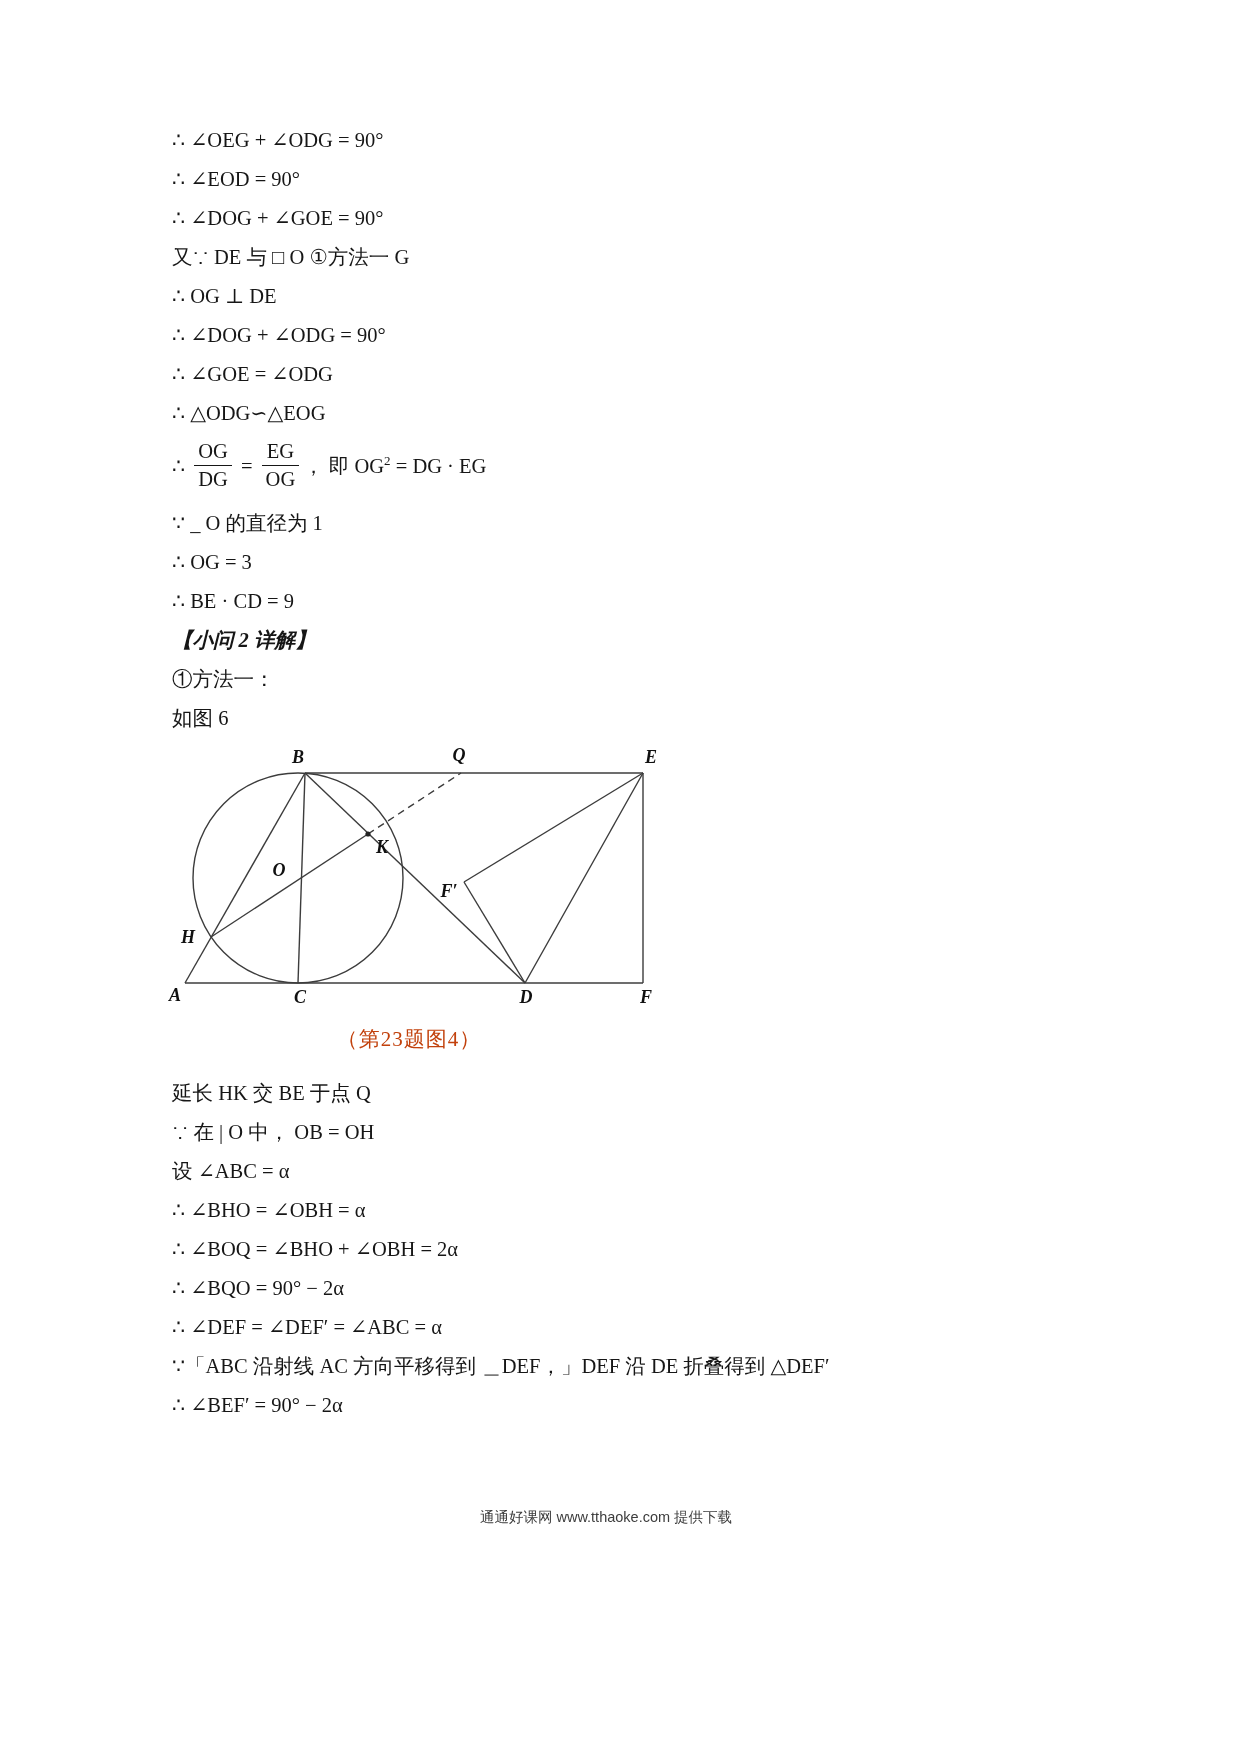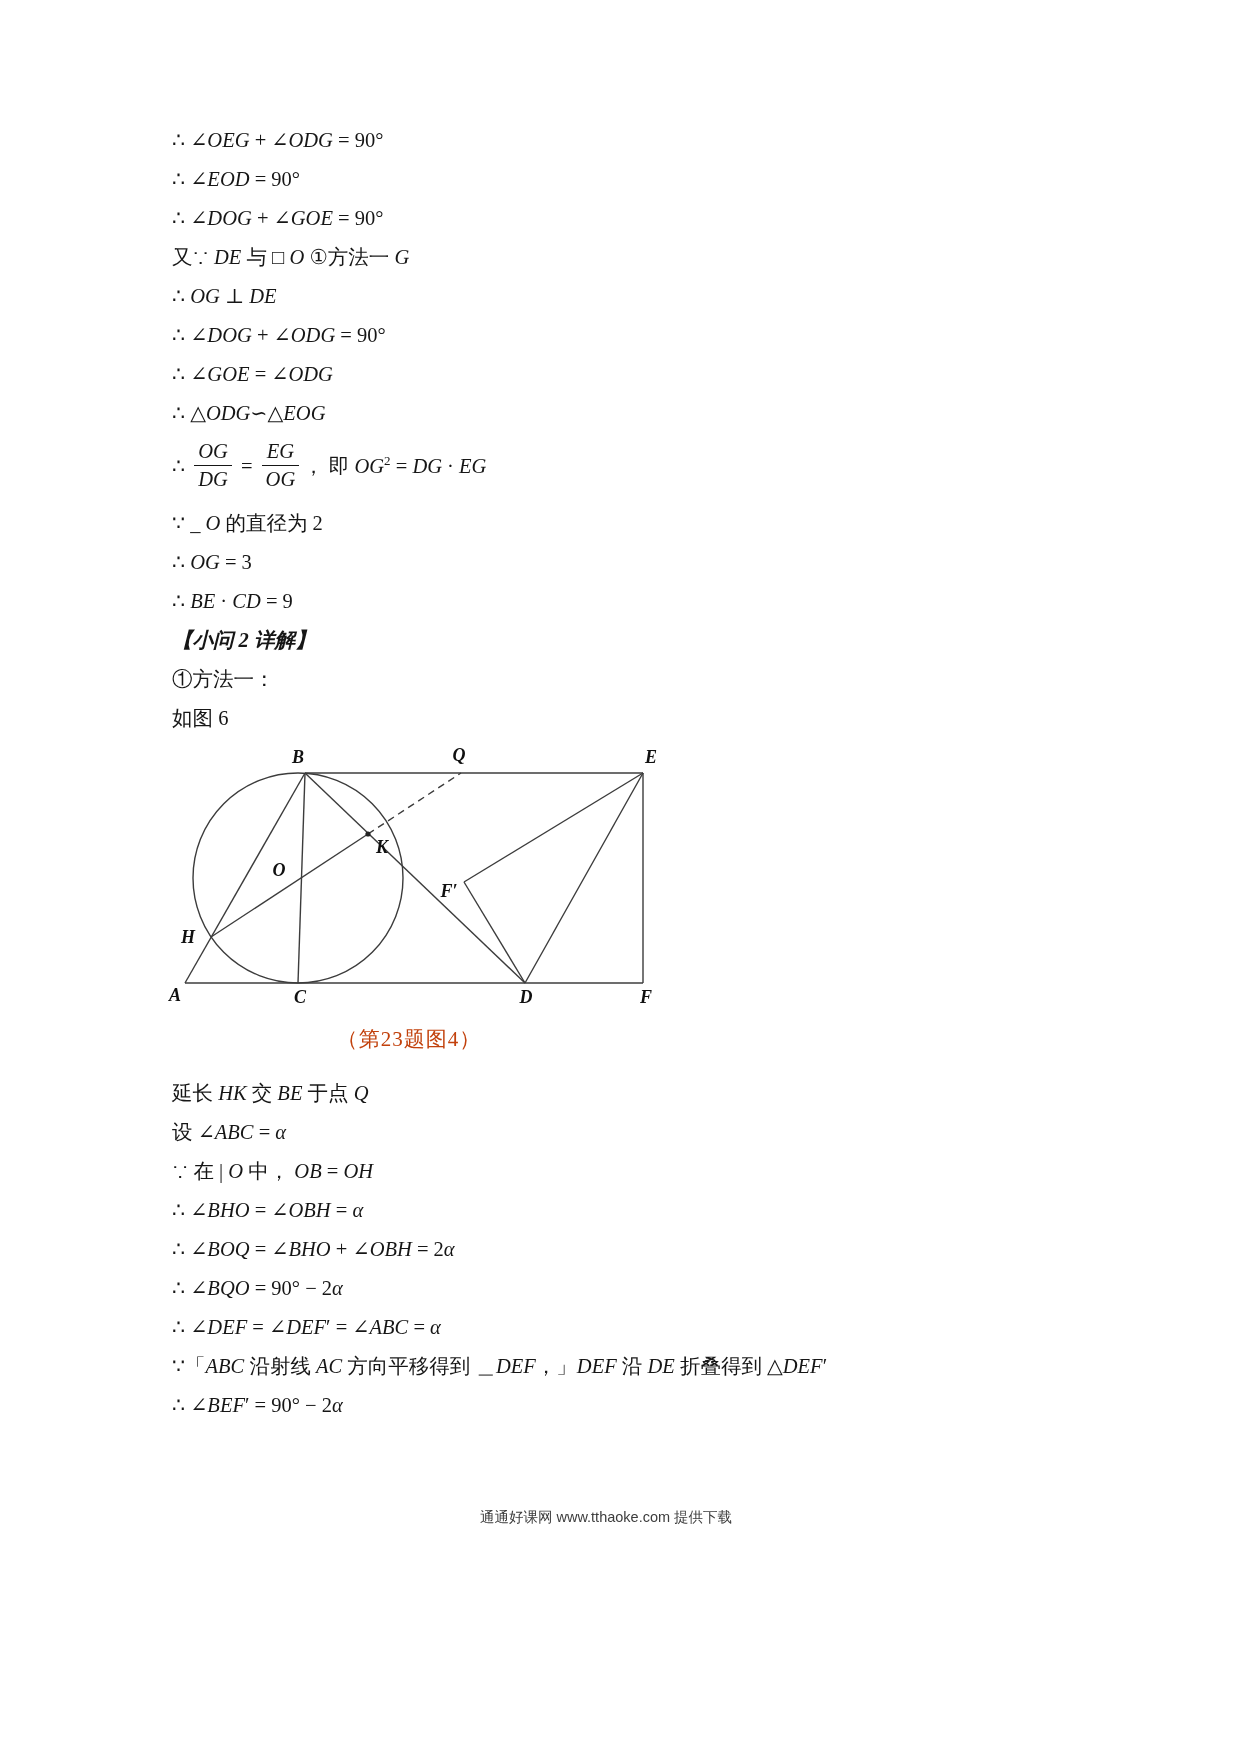--- a/index.html
+++ b/index.html
@@ -6,21 +6,21 @@
   body{
     width:1240px;height:1754px;background:#ffffff;position:relative;
     font-family:"Liberation Serif","DejaVu Serif",serif;color:#161616;
     overflow:hidden;
   }
   .content{position:absolute;left:172px;top:128px;width:940px;}
   .mline{
     font-size:20.5px;line-height:25px;margin-bottom:14px;white-space:nowrap;
     font-family:"Liberation Serif","DejaVu Serif",serif;
   }
-  .it{font-style:italic;}
+  .it{}
   .b{font-weight:bold;font-style:italic;}
   .sup{font-size:13px;vertical-align:super;}
   .frac{
     display:inline-block;vertical-align:middle;text-align:center;
     line-height:1.12;margin:0 4px 6px 4px;
   }
   .frac .num{display:block;border-bottom:1.4px solid #161616;padding:0 4px 2px;}
   .frac .den{display:block;padding:2px 4px 0;}
   .figure-block{margin:14px 0 0 -14px;width:540px;}
   .figlabels text{
@@ -45,21 +45,21 @@
   <div id="lines-top">
       <div class="mline"><span>∴ ∠</span><span class="it">OEG</span><span> + ∠</span><span class="it">ODG</span><span> = 90°</span></div>
       <div class="mline"><span>∴ ∠</span><span class="it">EOD</span><span> = 90°</span></div>
       <div class="mline"><span>∴ ∠</span><span class="it">DOG</span><span> + ∠</span><span class="it">GOE</span><span> = 90°</span></div>
       <div class="mline"><span>又∵ </span><span class="it">DE</span><span> 与 □ </span><span class="it">O</span><span> ①方法一 </span><span class="it">G</span></div>
       <div class="mline"><span>∴ </span><span class="it">OG</span><span> ⊥ </span><span class="it">DE</span></div>
       <div class="mline"><span>∴ ∠</span><span class="it">DOG</span><span> + ∠</span><span class="it">ODG</span><span> = 90°</span></div>
       <div class="mline"><span>∴ ∠</span><span class="it">GOE</span><span> = ∠</span><span class="it">ODG</span></div>
       <div class="mline"><span>∴ △</span><span class="it">ODG</span><span>∽△</span><span class="it">EOG</span></div>
       <div class="mline"><span>∴ </span><span class="frac"><span class="num it">OG</span><span class="den it">DG</span></span><span> = </span><span class="frac"><span class="num it">EG</span><span class="den it">OG</span></span><span>，  即 </span><span class="it">OG</span><span class="sup">2</span><span> = </span><span class="it">DG</span><span> · </span><span class="it">EG</span></div>
-      <div class="mline"><span>∵ _ </span><span class="it">O</span><span> 的直径为 2</span></div>
+      <div class="mline"><span>∵ _ </span><span class="it">O</span><span> 的直径为 1</span></div>
       <div class="mline"><span>∴ </span><span class="it">OG</span><span> = 3</span></div>
       <div class="mline"><span>∴ </span><span class="it">BE</span><span> · </span><span class="it">CD</span><span> = 9</span></div>
       <div class="mline"><span class="b">【小问 2 详解】</span></div>
       <div class="mline"><span>①方法一：</span></div>
       <div class="mline"><span>如图 6</span></div>
     </div>
 
   <div class="figure-block">
     <svg width="530" height="268" viewBox="0 0 530 268">
       <g stroke="#3c3c3c" stroke-width="1.4" fill="none">
@@ -89,22 +89,22 @@
         <text x="121" y="131">O</text>
         <text x="301" y="16">Q</text>
         <text x="291" y="152">F′</text>
       </g>
     </svg>
     <div class="caption">（第23题图4）</div>
   </div>
 
   <div id="lines-bottom">
       <div class="mline"><span>延长 </span><span class="it">HK</span><span> 交 </span><span class="it">BE</span><span> 于点 </span><span class="it">Q</span></div>
+      <div class="mline"><span>∵ 在 | </span><span class="it">O</span><span> 中， </span><span class="it">OB</span><span> = </span><span class="it">OH</span></div>
       <div class="mline"><span>设 ∠</span><span class="it">ABC</span><span> = </span><span class="it">α</span></div>
-      <div class="mline"><span>∵ 在 | </span><span class="it">O</span><span> 中， </span><span class="it">OB</span><span> = </span><span class="it">OH</span></div>
       <div class="mline"><span>∴ ∠</span><span class="it">BHO</span><span> = ∠</span><span class="it">OBH</span><span> = </span><span class="it">α</span></div>
       <div class="mline"><span>∴ ∠</span><span class="it">BOQ</span><span> = ∠</span><span class="it">BHO</span><span> + ∠</span><span class="it">OBH</span><span> = 2</span><span class="it">α</span></div>
       <div class="mline"><span>∴ ∠</span><span class="it">BQO</span><span> = 90° − 2</span><span class="it">α</span></div>
       <div class="mline"><span>∴ ∠</span><span class="it">DEF</span><span> = ∠</span><span class="it">DEF</span><span>′ = ∠</span><span class="it">ABC</span><span> = </span><span class="it">α</span></div>
       <div class="mline"><span>∵「</span><span class="it">ABC</span><span> 沿射线 </span><span class="it">AC</span><span> 方向平移得到 ＿</span><span class="it">DEF</span><span>，」</span><span class="it">DEF</span><span> 沿 </span><span class="it">DE</span><span> 折叠得到 △</span><span class="it">DEF</span><span>′</span></div>
       <div class="mline"><span>∴ ∠</span><span class="it">BEF</span><span>′ = 90° − 2</span><span class="it">α</span></div>
     </div>
 
 </div>
 

